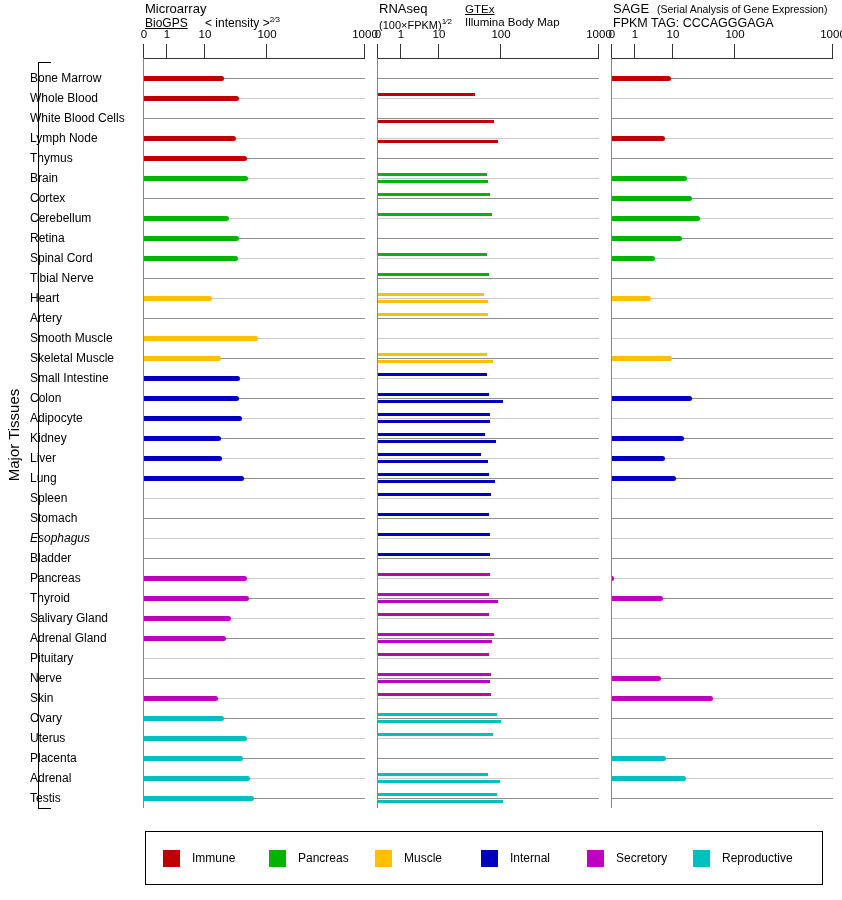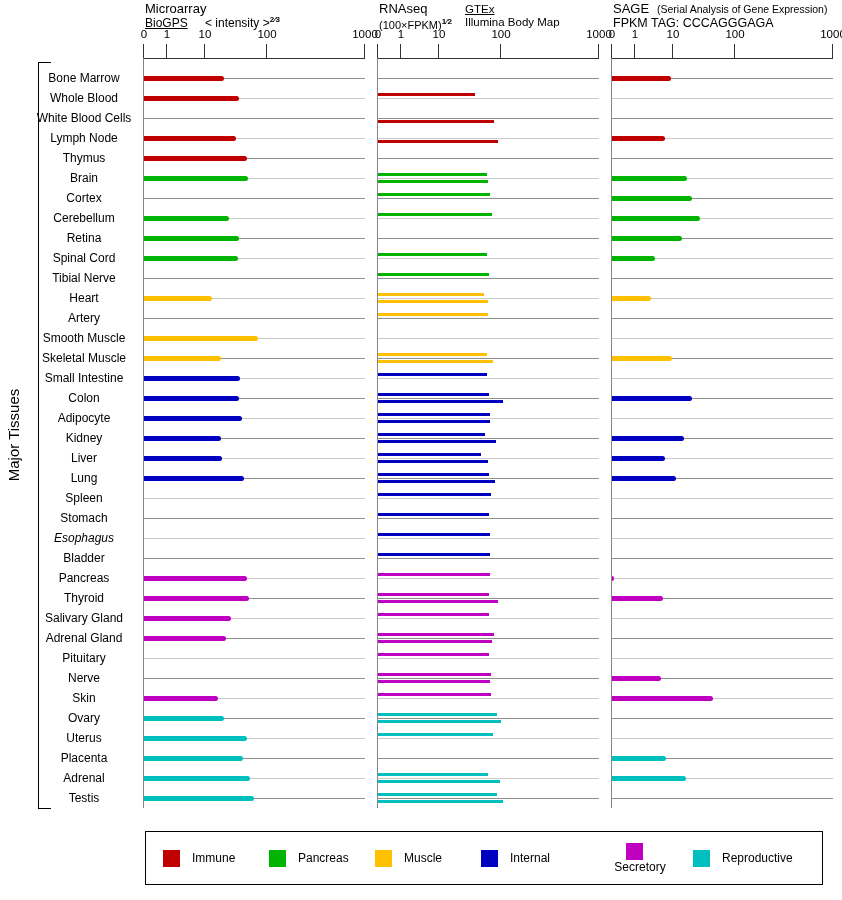--- a/index.html
+++ b/index.html
@@ -5,30 +5,30 @@
   html,body{margin:0;padding:0;background:#fff;}
   #app{position:relative;width:842px;height:900px;background:#fff;
        font-family:"Liberation Sans","DejaVu Sans",sans-serif;color:#000;overflow:hidden;}
   .panel{position:absolute;top:0;width:230px;height:812px;}
   .p-title{position:absolute;top:1px;left:2px;font-size:13px;white-space:nowrap;}
   .p-note{position:absolute;top:3px;font-size:10.5px;white-space:nowrap;}
   .p-link{position:absolute;font-size:12px;text-decoration:underline;white-space:nowrap;cursor:pointer;}
   .p-link.nound{text-decoration:none;}
   .p-sub{position:absolute;font-size:12px;white-space:nowrap;}
   .p-formula{position:absolute;font-size:11px;white-space:nowrap;}
-  sup{font-size:8px;font-weight:bold;}
+  sup{font-size:8px;}
   .tick-label{position:absolute;top:28px;width:36px;text-align:center;font-size:11.5px;}
   .tick-mark{position:absolute;top:44px;width:1px;height:14px;background:#333;}
   .axis-h{position:absolute;top:58px;left:0;height:1px;background:#333;}
   .axis-v{position:absolute;top:58px;left:0;width:1px;height:750px;background:#848484;}
   .row-line{position:absolute;height:1px;}
   .bar{position:absolute;}
   .bar.thick{height:5px;border-radius:0 3px 3px 0;}
   .bar.thin{height:3px;}
-  .tissue-label{position:absolute;left:30px;width:108px;text-align:center;font-size:12px;
+  .tissue-label{position:absolute;left:30px;width:108px;text-align:left;font-size:12px;
                 height:16px;line-height:16px;white-space:nowrap;}
   .side-label{position:absolute;left:-83px;top:423px;width:200px;height:24px;text-align:center;
               font-size:15px;transform:rotate(-90deg);white-space:nowrap;}
   .bracket{position:absolute;left:38px;top:62px;width:12px;height:745px;
            border-left:1.5px solid #000;border-top:1.5px solid #000;border-bottom:1.5px solid #000;}
   .legend{position:absolute;left:145px;top:831px;width:678px;height:54px;border:1px solid #000;
           display:flex;align-items:center;padding-left:17px;box-sizing:border-box;}
   .legend-item{display:flex;align-items:center;width:106px;}
   .legend-swatch{width:17px;height:17px;margin-right:12px;flex:0 0 auto;}
   .legend-label{font-size:12px;white-space:nowrap;}
@@ -309,21 +309,21 @@
         <span class="legend-label">Pancreas</span>
       </div>
       <div class="legend-item" style="position: static;">
         <div class="legend-swatch" style="background: rgb(254, 192, 0); position: static;"></div>
         <span class="legend-label">Muscle</span>
       </div>
       <div class="legend-item" style="position: static;">
         <div class="legend-swatch" style="background: rgb(0, 0, 192); position: static;"></div>
         <span class="legend-label">Internal</span>
       </div>
-      <div class="legend-item" style="position: static; flex-direction: column;">
+      <div class="legend-item" style="position: static;">
         <div class="legend-swatch" style="background: rgb(192, 0, 192); position: static;"></div>
         <span class="legend-label">Secretory</span>
       </div>
       <div class="legend-item" style="position: static;">
         <div class="legend-swatch" style="background: rgb(0, 191, 191); position: static;"></div>
         <span class="legend-label">Reproductive</span>
       </div>
     </div>
 <div class="tissue-label" style="top: 70px;">Bone Marrow</div>
     <div class="tissue-label" style="top: 90px;">Whole Blood</div>

